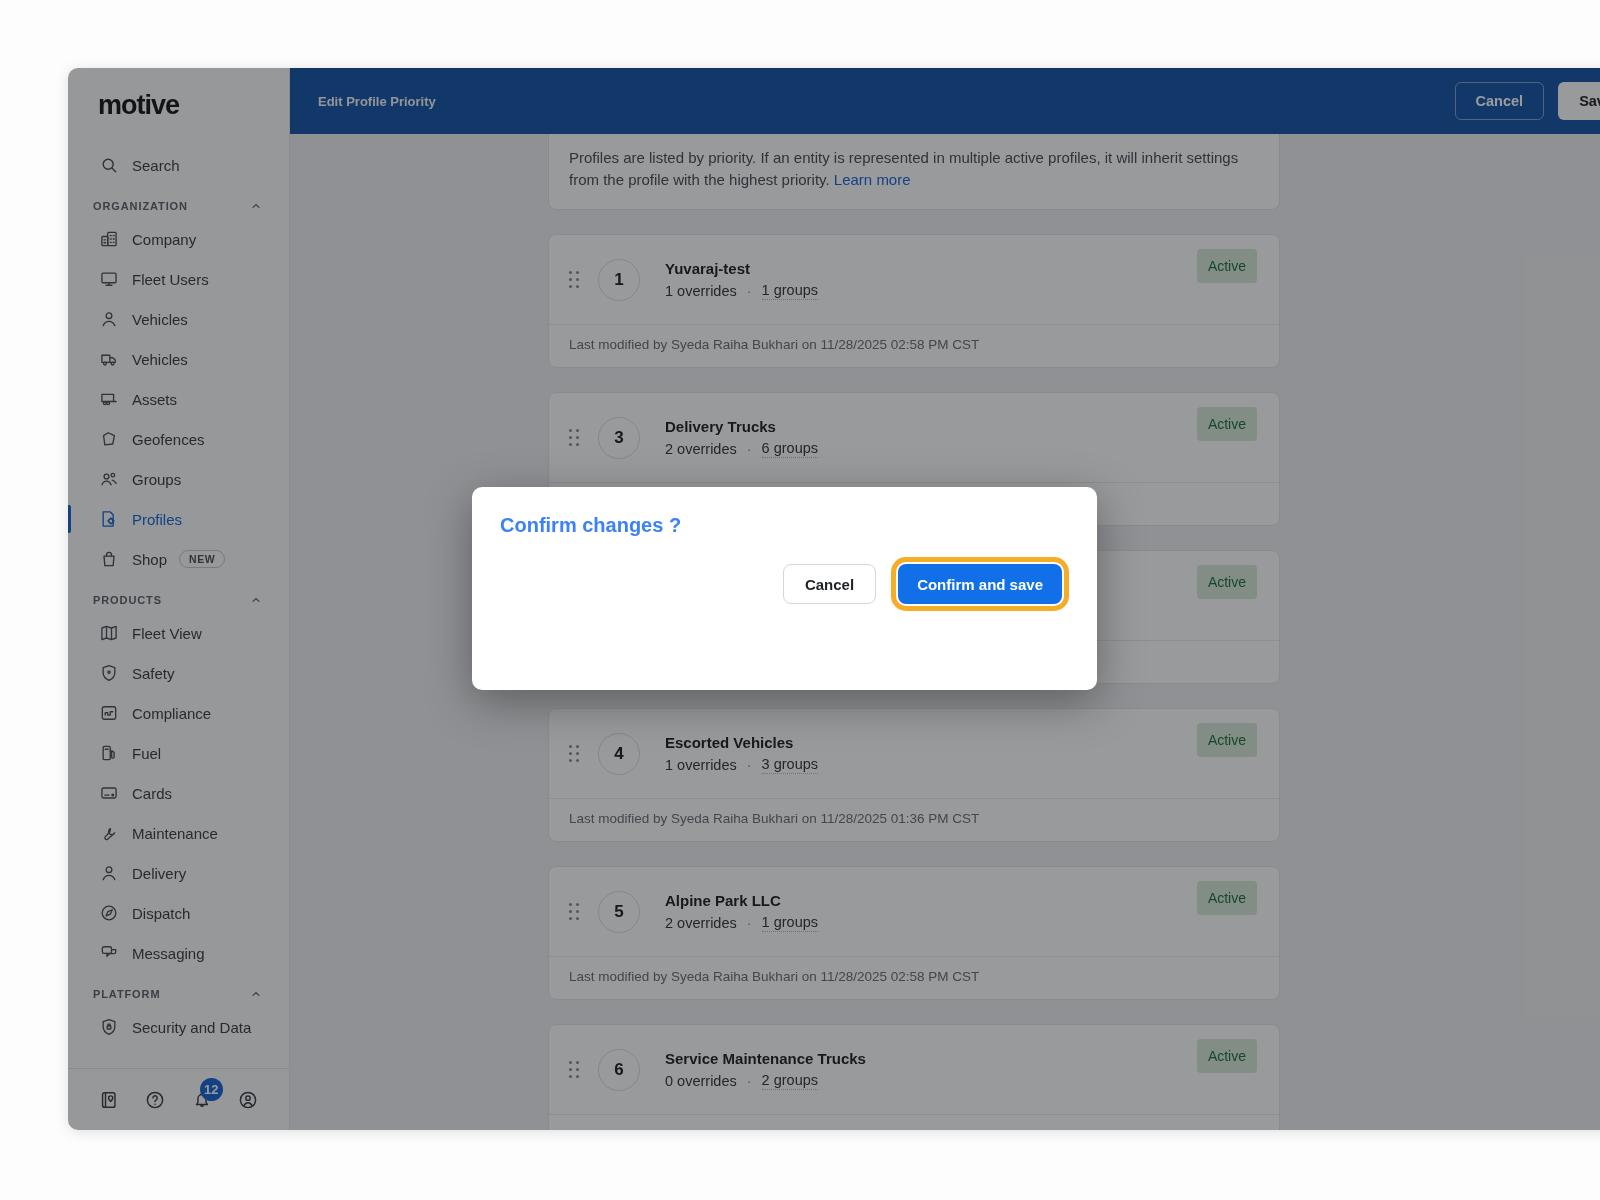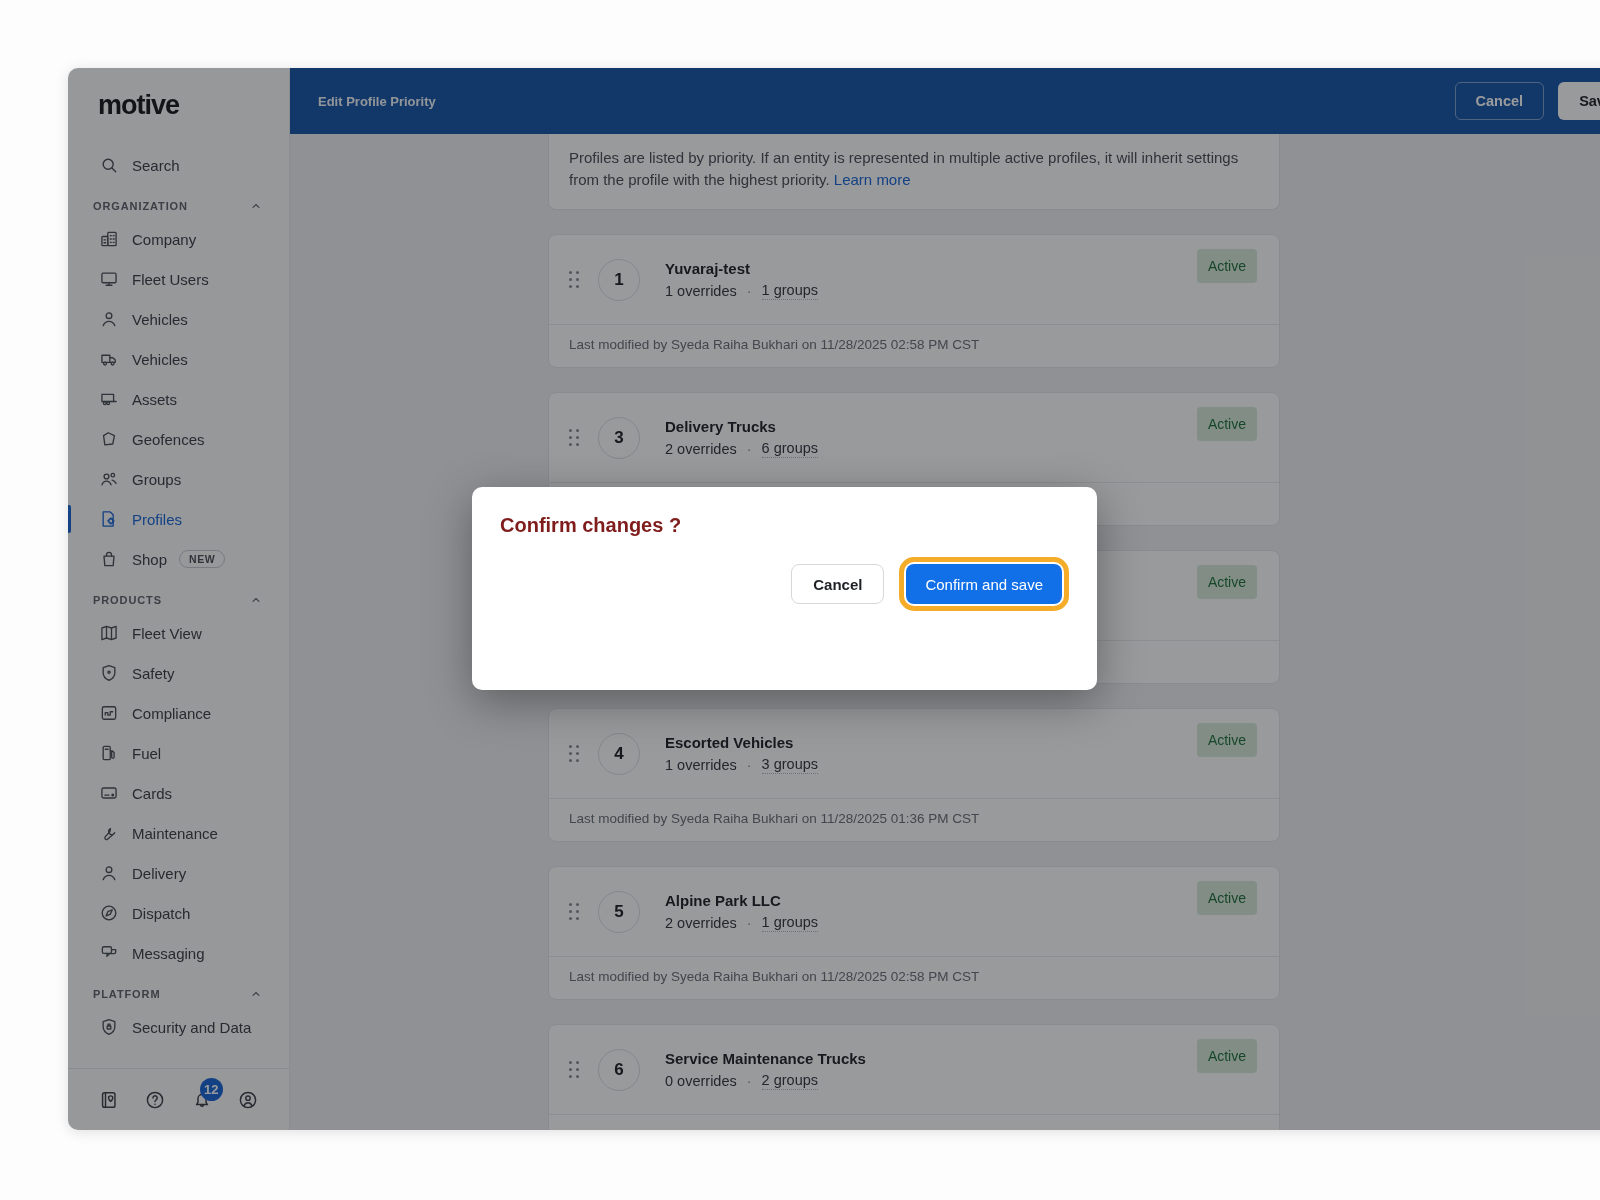--- a/index.html
+++ b/index.html
@@ -64,28 +64,28 @@
   .cmeta .sep { margin:0 10px; color:#8a9097; }
   .cmeta .grp { border-bottom:1.5px dotted #b6bac0; padding-bottom:1px; cursor:default; }
   .badge { margin-left:auto; align-self:flex-start; margin-top:14px; background:#d6e9d8; color:#20713a;
            font-size:14px; font-weight:500; border-radius:4px; padding:9px 11px; }
   .card-foot { border-top:1px solid #e9eaec; padding:12px 20px 13px 20px; font-size:13.5px; color:#697077; min-height:43px; }
 
   
   .overlay { position:absolute; inset:0; background:rgba(13,15,18,0.42); z-index:40; }
   .modal { position:absolute; left:404px; top:419px; width:625px; height:203px; background:#fff; border-radius:10px;
            box-shadow:0 12px 45px rgba(0,0,0,.35); z-index:60; padding:27px 28px 0 28px; }
-  .modal h2 { font-size:20px; font-weight:700; color:#7f1d1d; }
+  .modal h2 { font-size:20px; font-weight:700; color:#3b82f6; }
   .modal p  { margin-top:21px; font-size:15px; line-height:23px; color:#33373c; max-width:576px; }
   .modal-actions { display:flex; justify-content:flex-end; align-items:center; gap:15px; margin-top:20px; }
   .btn-mcancel { height:40px; padding:0 21px; border-radius:8px; border:1px solid #d5d7da; background:#fff;
                  color:#1e2125; font-size:15px; font-weight:600; font-family:inherit; cursor:pointer; }
   .ring { border:5px solid #f5ac28; border-radius:15px; padding:2px; background:#fff; }
   .btn-confirm { height:40px; padding:0 19px; border-radius:8px; border:none; background:#1170e8; color:#fff;
-                 font-size:15px; font-weight:400; font-family:inherit; cursor:pointer; display:block; }
+                 font-size:15px; font-weight:700; font-family:inherit; cursor:pointer; display:block; }
 </style>
 </head>
 <body>
 
 <div class="stage">
   <div class="window">
 
     <div class="sidebar">
       <div class="logo">motive</div>
 

